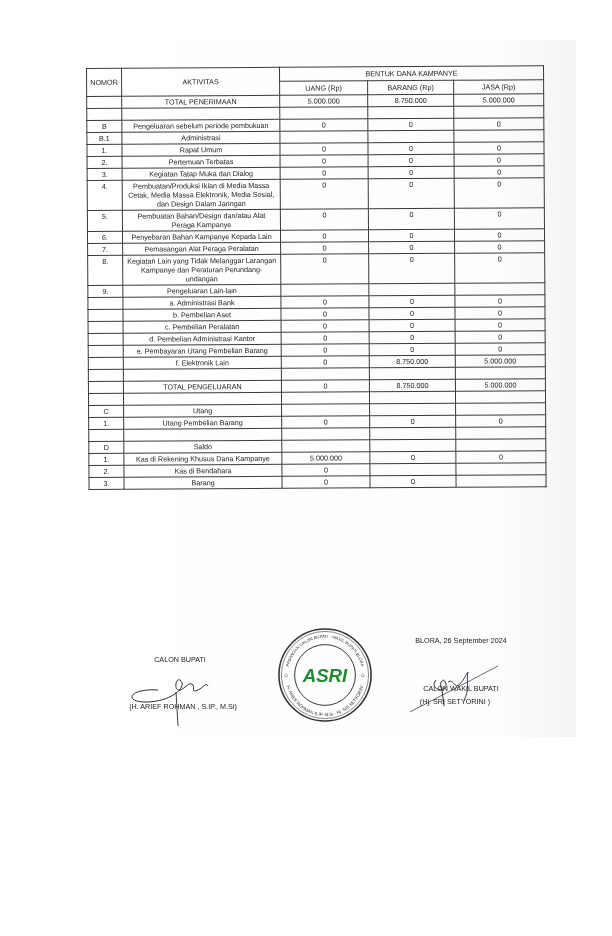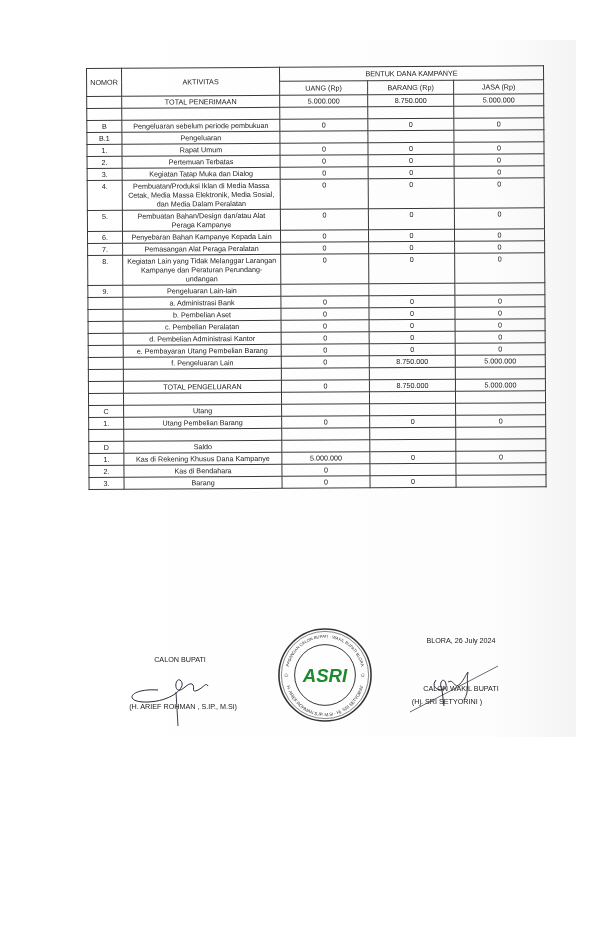--- a/index.html
+++ b/index.html
@@ -75,21 +75,21 @@
       </tr>
   <tr>
         <td class="num">B</td>
         <td class="sub">Pengeluaran sebelum periode pembukuan</td>
         <td class="val">0</td>
         <td class="val">0</td>
         <td class="val">0</td>
       </tr>
       <tr>
         <td class="num">B.1</td>
-        <td class="sub">Pengeluaran</td>
+        <td class="sub">Administrasi</td>
         <td class="val"></td>
         <td class="val"></td>
         <td class="val"></td>
       </tr>
       <tr>
         <td class="num">1.</td>
         <td class="sub">Rapat Umum</td>
         <td class="val">0</td>
         <td class="val">0</td>
         <td class="val">0</td>
@@ -103,21 +103,21 @@
       </tr>
       <tr>
         <td class="num">3.</td>
         <td class="sub">Kegiatan Tatap Muka dan Dialog</td>
         <td class="val">0</td>
         <td class="val">0</td>
         <td class="val">0</td>
       </tr>
       <tr>
         <td class="num">4.</td>
-        <td class="sub">Pembuatan/Produksi Iklan di Media Massa Cetak, Media Massa Elektronik, Media Sosial, dan Media Dalam Peralatan</td>
+        <td class="sub">Pembuatan/Produksi Iklan di Media Massa Cetak, Media Massa Elektronik, Media Sosial, dan Design Dalam Jaringan</td>
         <td class="val">0</td>
         <td class="val">0</td>
         <td class="val">0</td>
       </tr>
       <tr>
         <td class="num">5.</td>
         <td class="sub">Pembuatan Bahan/Design dan/atau Alat Peraga Kampanye</td>
         <td class="val">0</td>
         <td class="val">0</td>
         <td class="val">0</td>
@@ -180,21 +180,21 @@
       </tr>
       <tr>
         <td class="num"></td>
         <td class="sub">e.  Pembayaran Utang Pembelian Barang</td>
         <td class="val">0</td>
         <td class="val">0</td>
         <td class="val">0</td>
       </tr>
       <tr>
         <td class="num"></td>
-        <td class="sub">f.  Pengeluaran Lain</td>
+        <td class="sub">f.  Elektronik Lain</td>
         <td class="val">0</td>
         <td class="val">8.750.000</td>
         <td class="val">5.000.000</td>
       </tr>
       <tr class="r">
         <td>&nbsp;</td>
         <td>&nbsp;</td>
         <td>&nbsp;</td>
         <td>&nbsp;</td>
         <td>&nbsp;</td>
@@ -280,20 +280,20 @@
     <path id="ringTop" d="M12 50 A38 38 0 0 1 88 50"></path>
     <path id="ringBot" d="M10 52 A40 40 0 0 0 90 52"></path>
   </defs>
   <text font-size="4.2" fill="#333" font-family="Liberation Sans, sans-serif"><textPath href="#ringTop" startOffset="50%" text-anchor="middle">PASANGAN CALON BUPATI · WAKIL BUPATI BLORA</textPath></text>
   <text font-size="4.6" fill="#333" font-family="Liberation Sans, sans-serif"><textPath href="#ringBot" startOffset="50%" text-anchor="middle">H. ARIEF ROHMAN S.IP. M.Si · Hj. SRI SETYORINI</textPath></text>
   <text x="8" y="52" font-size="6" fill="#333">✩</text>
   <text x="86" y="52" font-size="6" fill="#333">✩</text>
   <text x="50" y="57" text-anchor="middle" font-size="19" font-weight="bold" font-style="italic" fill="#1f8a2e" font-family="Liberation Sans, sans-serif">ASRI</text>
 </svg>
 
-<div class="sig" style="left:396px; top:636px; width:130px;">BLORA, 26 July 2024</div>
+<div class="sig" style="left:396px; top:636px; width:130px;">BLORA, 26 September 2024</div>
 <div class="sig" style="left:396px; top:684px; width:130px;text-align:center;">CALON WAKIL BUPATI</div>
 <svg style="position:absolute;left:408px;top:660px;" width="100" height="56">
   <path d="M28 20 C20 30, 40 34, 38 24 C36 16, 30 22, 34 30 L36 46" fill="none" stroke="#2a2a3a" stroke-width="1"></path>
   <path d="M40 22 C46 18, 46 30, 52 24 C56 20, 58 14, 60 12 C58 22, 62 30, 56 40" fill="none" stroke="#2a2a3a" stroke-width="0.9"></path>
   <path d="M2 52 L90 6" fill="none" stroke="#2a2a3a" stroke-width="0.7"></path>
 </svg>
-<div class="sig" style="left:392px; top:697px; width:110px;">(Hj. SRI SETYORINI )</div>
+<div class="sig" style="left:400px; top:697px; width:110px;">(Hj. SRI SETYORINI )</div>
 
 </body></html>

